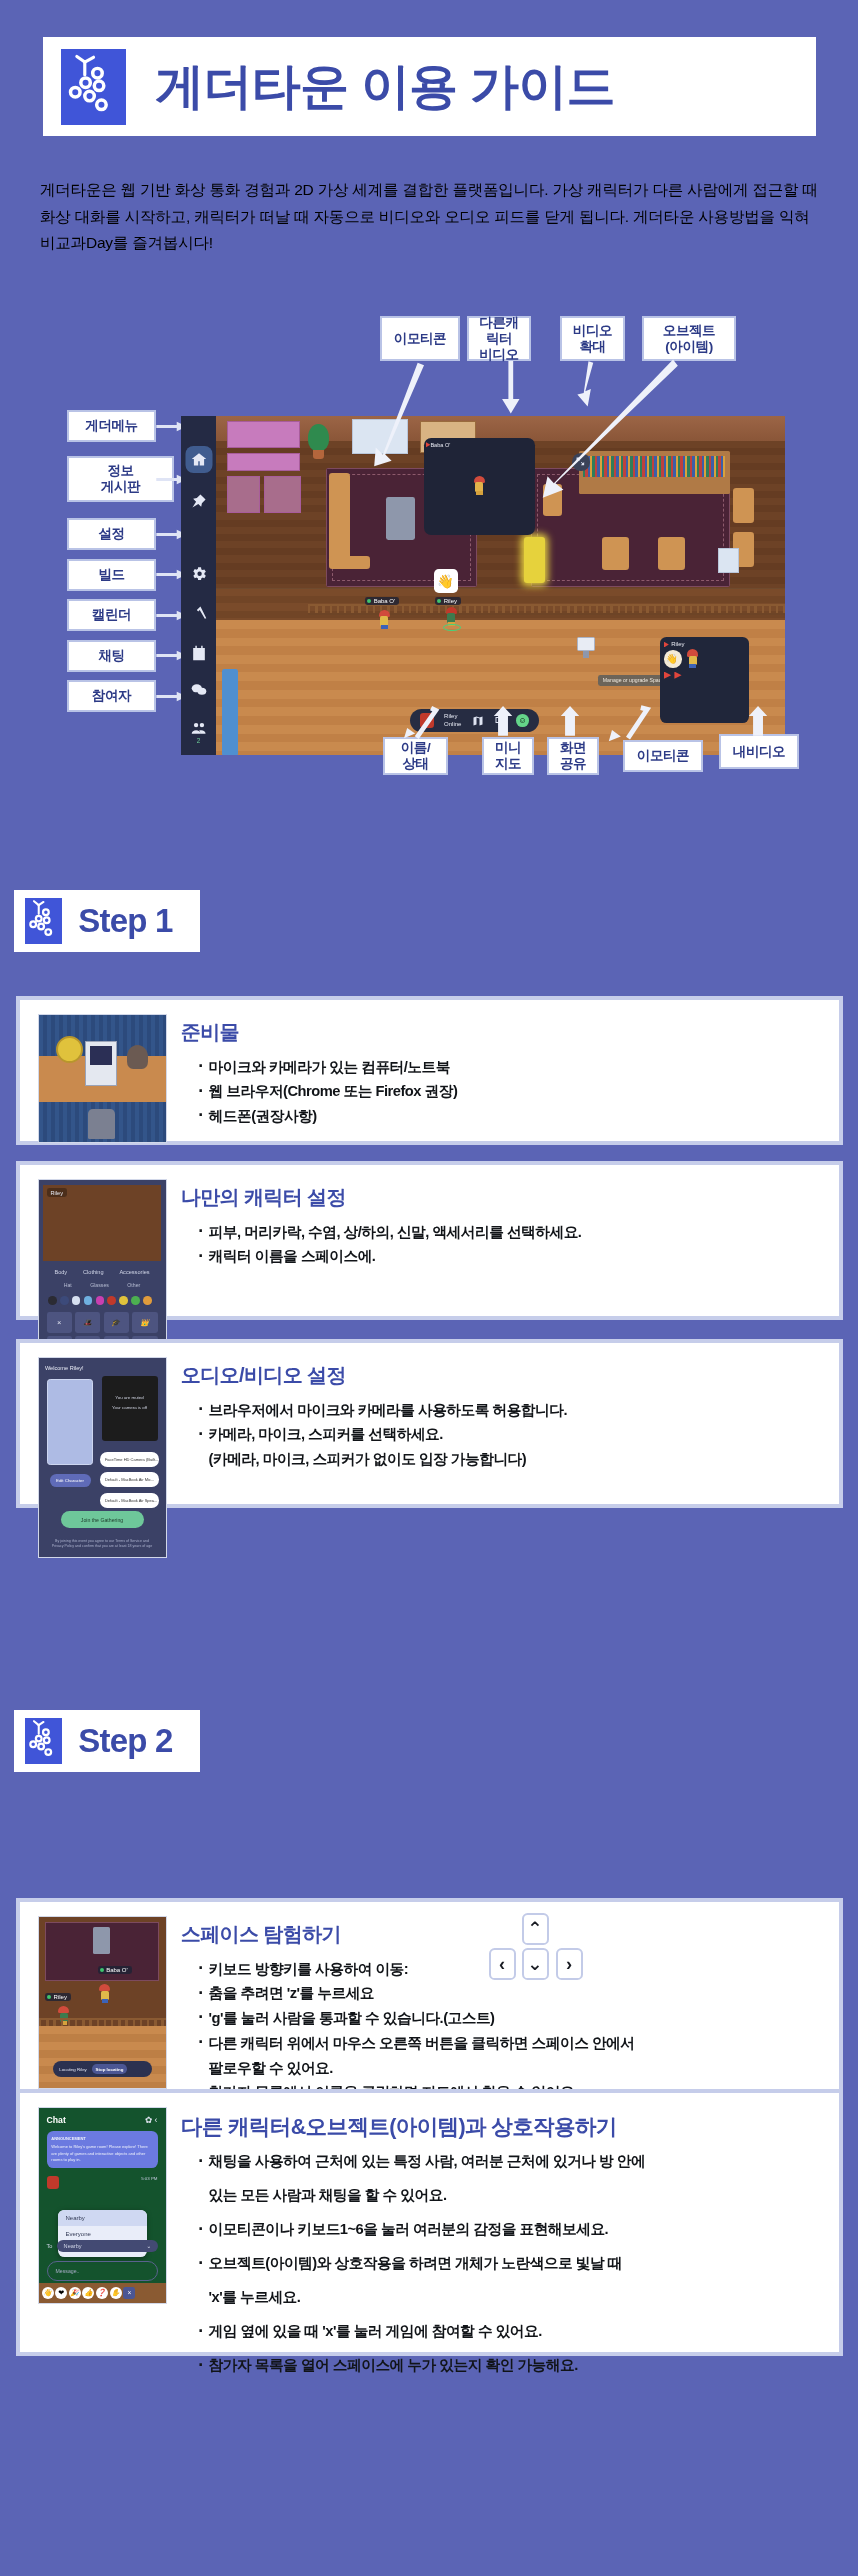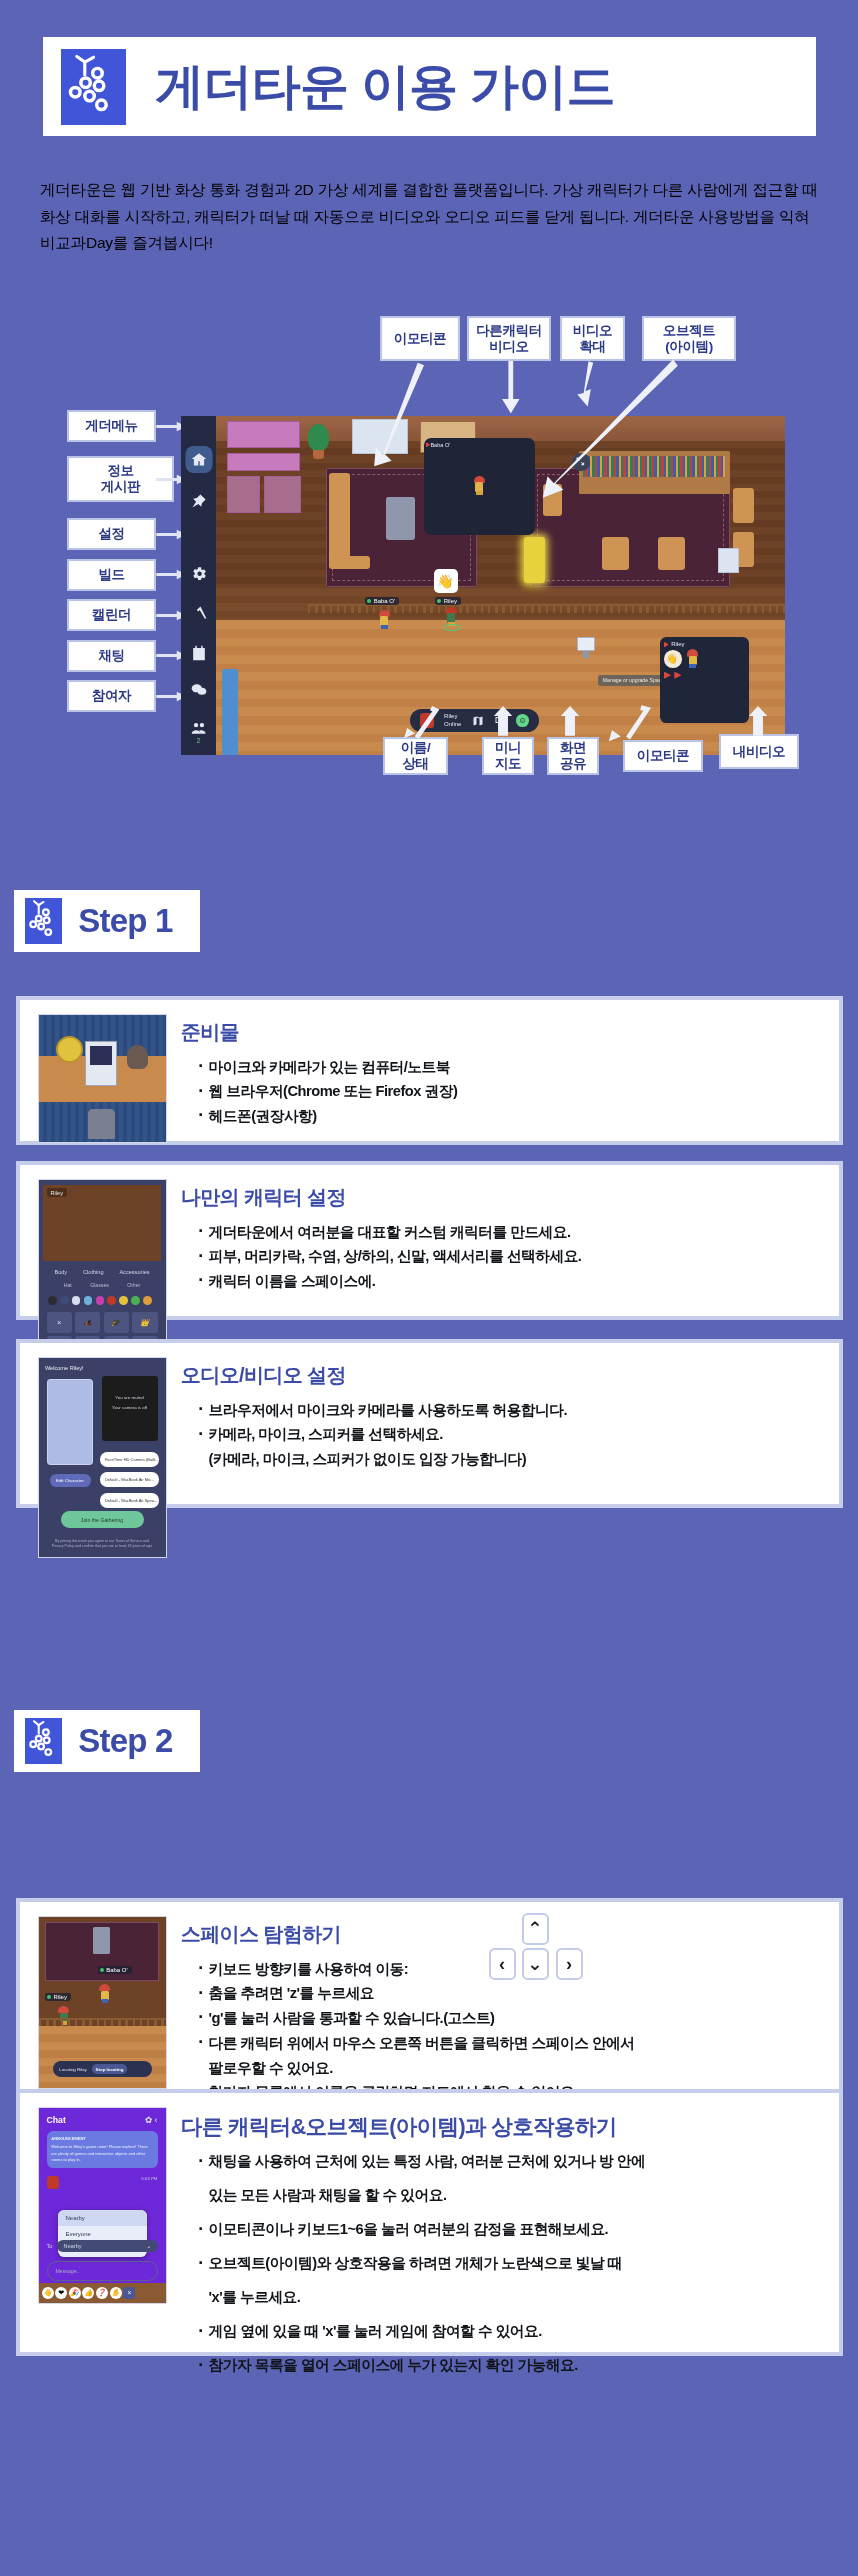--- a/index.html
+++ b/index.html
@@ -288,21 +288,21 @@
 
   .thumb-explore { width:127px; height:171px; background:#6d4226; position:relative; }
   .thumb-explore .rug { position:absolute; left:6.4px; top:4.8px; right:6.4px; height:59px; background:#4a2336; border:1.6px solid #7d4a5f; }
   .thumb-explore .tv { position:absolute; left:54px; top:9.5px; width:17.5px; height:27px; background:#8e97ab; border-radius:1.6px; }
   .thumb-explore .floor { position:absolute; left:0; bottom:0; width:100%; height:62px; background:repeating-linear-gradient(#c98a4e 0 8px,#bd7f45 8px 16px); }
   .thumb-explore .rail { position:absolute; left:0; bottom:62px; width:100%; height:8px; background:repeating-linear-gradient(90deg,#8a5a32 0 2.4px,transparent 2.4px 7.2px); border-top:2.4px solid #8a5a32; }
   .thumb-explore .bar { position:absolute; left:14.3px; bottom:11px; width:99px; height:16px; background:#2b3150; border-radius:8px; display:flex; align-items:center; gap:4.8px; padding:0 6.4px; }
   .thumb-explore .bar span { font-size:4.4px; color:#dfe3f1; }
   .thumb-explore .bar b { font-size:4.4px; color:#fff; background:#4b5694; border-radius:4.8px; padding:2.4px 4px; }
 
-  .thumb-chat { width:127px; height:195px; background:#6d28d9; position:relative; }
+  .thumb-chat { width:127px; height:195px; background:#14532d; position:relative; }
   .thumb-chat .ch-hdr { display:flex; align-items:center; justify-content:space-between; padding:6.4px 8px; }
   .thumb-chat .ch-hdr b { font-size:8.7px; color:#fff; }
   .thumb-chat .ch-hdr span { font-size:8.7px; color:#e2e6f3; }
   .thumb-chat .ann { margin:0 8px; background:#6b7ae0; border-radius:6.4px; padding:4.8px; color:#eef1fb; font-size:4px; line-height:1.55; }
   .thumb-chat .ann em { display:block; font-style:normal; font-weight:700; font-size:4px; margin-bottom:2.4px; }
   .thumb-chat .msg { display:flex; gap:4.8px; padding:8px 8px 0; }
   .thumb-chat .msg .av { width:12.7px; height:12.7px; border-radius:3.2px; background:#c0392b; flex:none; }
   .thumb-chat .msg .tm { margin-left:auto; font-size:4.4px; color:#c2c8dd; }
   .thumb-chat .dd { position:absolute; left:19px; top:102px; width:89px; background:#e9edf9; border-radius:6.4px; overflow:hidden; box-shadow:0 1.6px 4.8px rgba(0,0,0,.35); }
   .thumb-chat .dd div { padding:4.8px 8px; font-size:6px; color:#333a55; }
@@ -539,21 +539,21 @@
         <path d="M0 5h26v-4l13 6-13 6v-4H0z" fill="#dfe4f5"></path>
       </svg>
   </div>
   <div class="arrow" style="left:156px;top:381px;">
     <svg width="32" height="11" viewBox="0 0 40 14">
         <path d="M0 5h26v-4l13 6-13 6v-4H0z" fill="#dfe4f5"></path>
       </svg>
   </div>
 
   <div class="callout" style="left:380px;top:6.4px;width:80px;height:45px;">이모티콘</div>
-  <div class="callout" style="left:467px;top:6.4px;width:84px;height:45px;white-space:pre-line;"><span>다른캐릭터
+  <div class="callout" style="left:467px;top:6.4px;width:64px;height:45px;white-space:pre-line;"><span>다른캐릭터
 비디오</span></div>
   <div class="callout" style="left:560px;top:6.4px;width:65px;height:45px;white-space:pre-line;"><span>비디오
 확대</span></div>
   <div class="callout" style="left:642px;top:6.4px;width:94px;height:45px;white-space:pre-line;"><span>오브젝트
 (아이템)</span></div>
 
   <div class="arrow" style="left:356px;top:51px;">
     <svg width="87" height="119" viewBox="0 0 110 150">
         <path d="M78 2 L34 118 l-9-9 l-2 24 l22 -7 l-8 -8 L86 5z" fill="#eef1fa"></path>
       </svg>
@@ -691,21 +691,20 @@
           <i>🎩</i>
           <i>🧢</i>
           <i>🎓</i>
           <i>👒</i>
       </div>
     </div>
   </div>
   <div class="card-body">
     <div class="card-title">나만의 캐릭터 설정</div>
     <ul class="bullets">
-      <li>게더타운에서 여러분을 대표할 커스텀 캐릭터를 만드세요.</li>
       <li>피부, 머리카락, 수염, 상/하의, 신말, 액세서리를 선택하세요.</li>
       <li>캐릭터 이름을 스페이스에.</li>
     </ul>
   </div>
 </div>
 
 <div class="card" style="top:1339px;height:169px;">
   <div class="card-thumb">
     <div class="thumb-av">
       <div class="welcome">Welcome Riley!</div>

